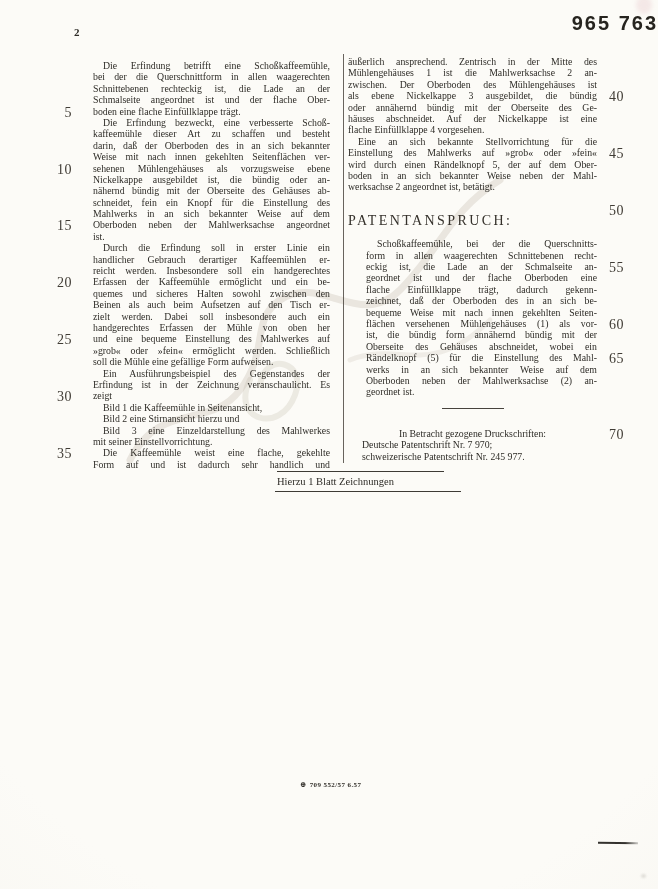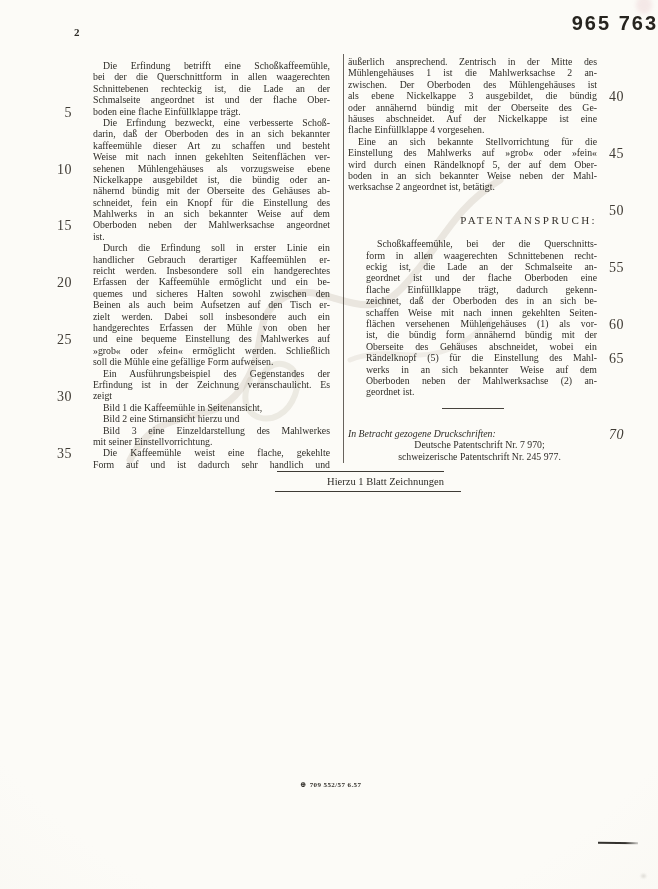--- a/index.html
+++ b/index.html
@@ -17,31 +17,31 @@
   }
   .col{position:absolute;font-size:9.8px;}
   .col-left{left:93px;top:60px;width:237px;}
   .col-right{left:348px;top:56px;width:249px;}
   .col-divider{position:absolute;left:343px;top:54px;width:1px;height:409px;background:rgba(62,57,50,.78);}
   .line{position:relative;height:11.4px;line-height:11.4px;width:100%;overflow:visible;}
   .line.j{text-align:justify;text-align-last:justify;}
   .line.ind{text-indent:10px;}
   .line.claim{padding-left:18px;box-sizing:border-box;}
   .line.claim.ind{text-indent:11px;}
-  .line.center{font-style:italic;}
-  .line.refs{padding-left:14px;box-sizing:border-box;text-align:center;}
-  .line.heading{text-align:right;font-size:11px;letter-spacing:2.4px;color:#35312b;}
+  .line.center{text-align:center;}
+  .line.refs{padding-left:14px;box-sizing:border-box;}
+  .line.heading{text-align:left;font-size:14px;letter-spacing:2.4px;color:#35312b;}
   .line.rule-line{height:20px;}
   .mid-rule{width:62px;height:1px;background:#47433d;margin:10px auto 0;}
   .mnum{position:absolute;top:1px;font-size:14px;letter-spacing:.5px;color:#403c35;}
   .col-left .mnum{right:100%;margin-right:21px;}
   .col-right .mnum{left:100%;margin-left:12px;}
   .hierzu{position:absolute;left:277px;top:471px;width:167px;}
   .hierzu-rule-top{height:1px;background:#3e3b35;}
-  .hierzu-text{text-align:right;font-size:10.5px;padding:4px 0 4px;color:#2e2c27;}
+  .hierzu-text{text-align:left;font-size:10.5px;padding:4px 0 4px;color:#2e2c27;}
   .hierzu-rule-bottom{height:1px;background:#3e3b35;width:186px;margin-left:-2px;}
   .print-code{
     position:absolute;left:300px;top:780px;font-size:7px;font-weight:bold;
     letter-spacing:.4px;color:#33302b;white-space:nowrap;
   }
   .print-symbol{font-size:7.5px;margin-right:3px;}
   .scan-dash{
     position:absolute;left:598px;top:842px;width:40px;height:2.4px;
     background:linear-gradient(to right,#34322e 0 68%,rgba(52,50,46,.25));
     transform:rotate(.4deg);
@@ -72,22 +72,22 @@
     </g>
   </svg>
 
   <div class="col col-left" id="col-left">
       <div class="line j ind">Die Erfindung betrifft eine Schoßkaffeemühle,</div>
       <div class="line j">bei der die Querschnittform in allen waagerechten</div>
       <div class="line j">Schnittebenen rechteckig ist, die Lade an der</div>
       <div class="line j">Schmalseite angeordnet ist und der flache Ober-</div>
       <div class="line">boden eine flache Einfüllklappe trägt.<span class="mnum">5</span></div>
       <div class="line j ind">Die Erfindung bezweckt, eine verbesserte Schoß-</div>
+      <div class="line j">kaffeemühle dieser Art zu schaffen und besteht</div>
       <div class="line j">darin, daß der Oberboden des in an sich bekannter</div>
-      <div class="line j">kaffeemühle dieser Art zu schaffen und besteht</div>
       <div class="line j">Weise mit nach innen gekehlten Seitenflächen ver-</div>
       <div class="line j">sehenen Mühlengehäuses als vorzugsweise ebene<span class="mnum">10</span></div>
       <div class="line j">Nickelkappe ausgebildet ist, die bündig oder an-</div>
       <div class="line j">nähernd bündig mit der Oberseite des Gehäuses ab-</div>
       <div class="line j">schneidet, fein ein Knopf für die Einstellung des</div>
       <div class="line j">Mahlwerks in an sich bekannter Weise auf dem</div>
       <div class="line j">Oberboden neben der Mahlwerksachse angeordnet<span class="mnum">15</span></div>
       <div class="line">ist.</div>
       <div class="line j ind">Durch die Erfindung soll in erster Linie ein</div>
       <div class="line j">handlicher Gebrauch derartiger Kaffeemühlen er-</div>
@@ -127,21 +127,21 @@
       <div class="line">&nbsp;</div>
       <div class="line">&nbsp;<span class="mnum">50</span></div>
       <div class="line heading">PATENTANSPRUCH:</div>
       <div class="line">&nbsp;</div>
       <div class="line j ind claim">Schoßkaffeemühle, bei der die Querschnitts-</div>
       <div class="line j claim">form in allen waagerechten Schnittebenen recht-</div>
       <div class="line j claim">eckig ist, die Lade an der Schmalseite an-<span class="mnum">55</span></div>
       <div class="line j claim">geordnet ist und der flache Oberboden eine</div>
       <div class="line j claim">flache Einfüllklappe trägt, dadurch gekenn-</div>
       <div class="line j claim">zeichnet, daß der Oberboden des in an sich be-</div>
-      <div class="line j claim">schaffen Weise mit nach innen gekehlten Seiten-</div>
+      <div class="line j claim">bequeme Weise mit nach innen gekehlten Seiten-</div>
       <div class="line j claim">flächen versehenen Mühlengehäuses (1) als vor-<span class="mnum">60</span></div>
       <div class="line j claim">ist, die bündig form annähernd bündig mit der</div>
       <div class="line j claim">Oberseite des Gehäuses abschneidet, wobei ein</div>
       <div class="line j claim">Rändelknopf (5) für die Einstellung des Mahl-<span class="mnum">65</span></div>
       <div class="line j claim">werks in an sich bekannter Weise auf dem</div>
       <div class="line j claim">Oberboden neben der Mahlwerksachse (2) an-</div>
       <div class="line claim">geordnet ist.</div>
       <div class="line rule-line">
         <div class="mid-rule"></div>
       </div>

